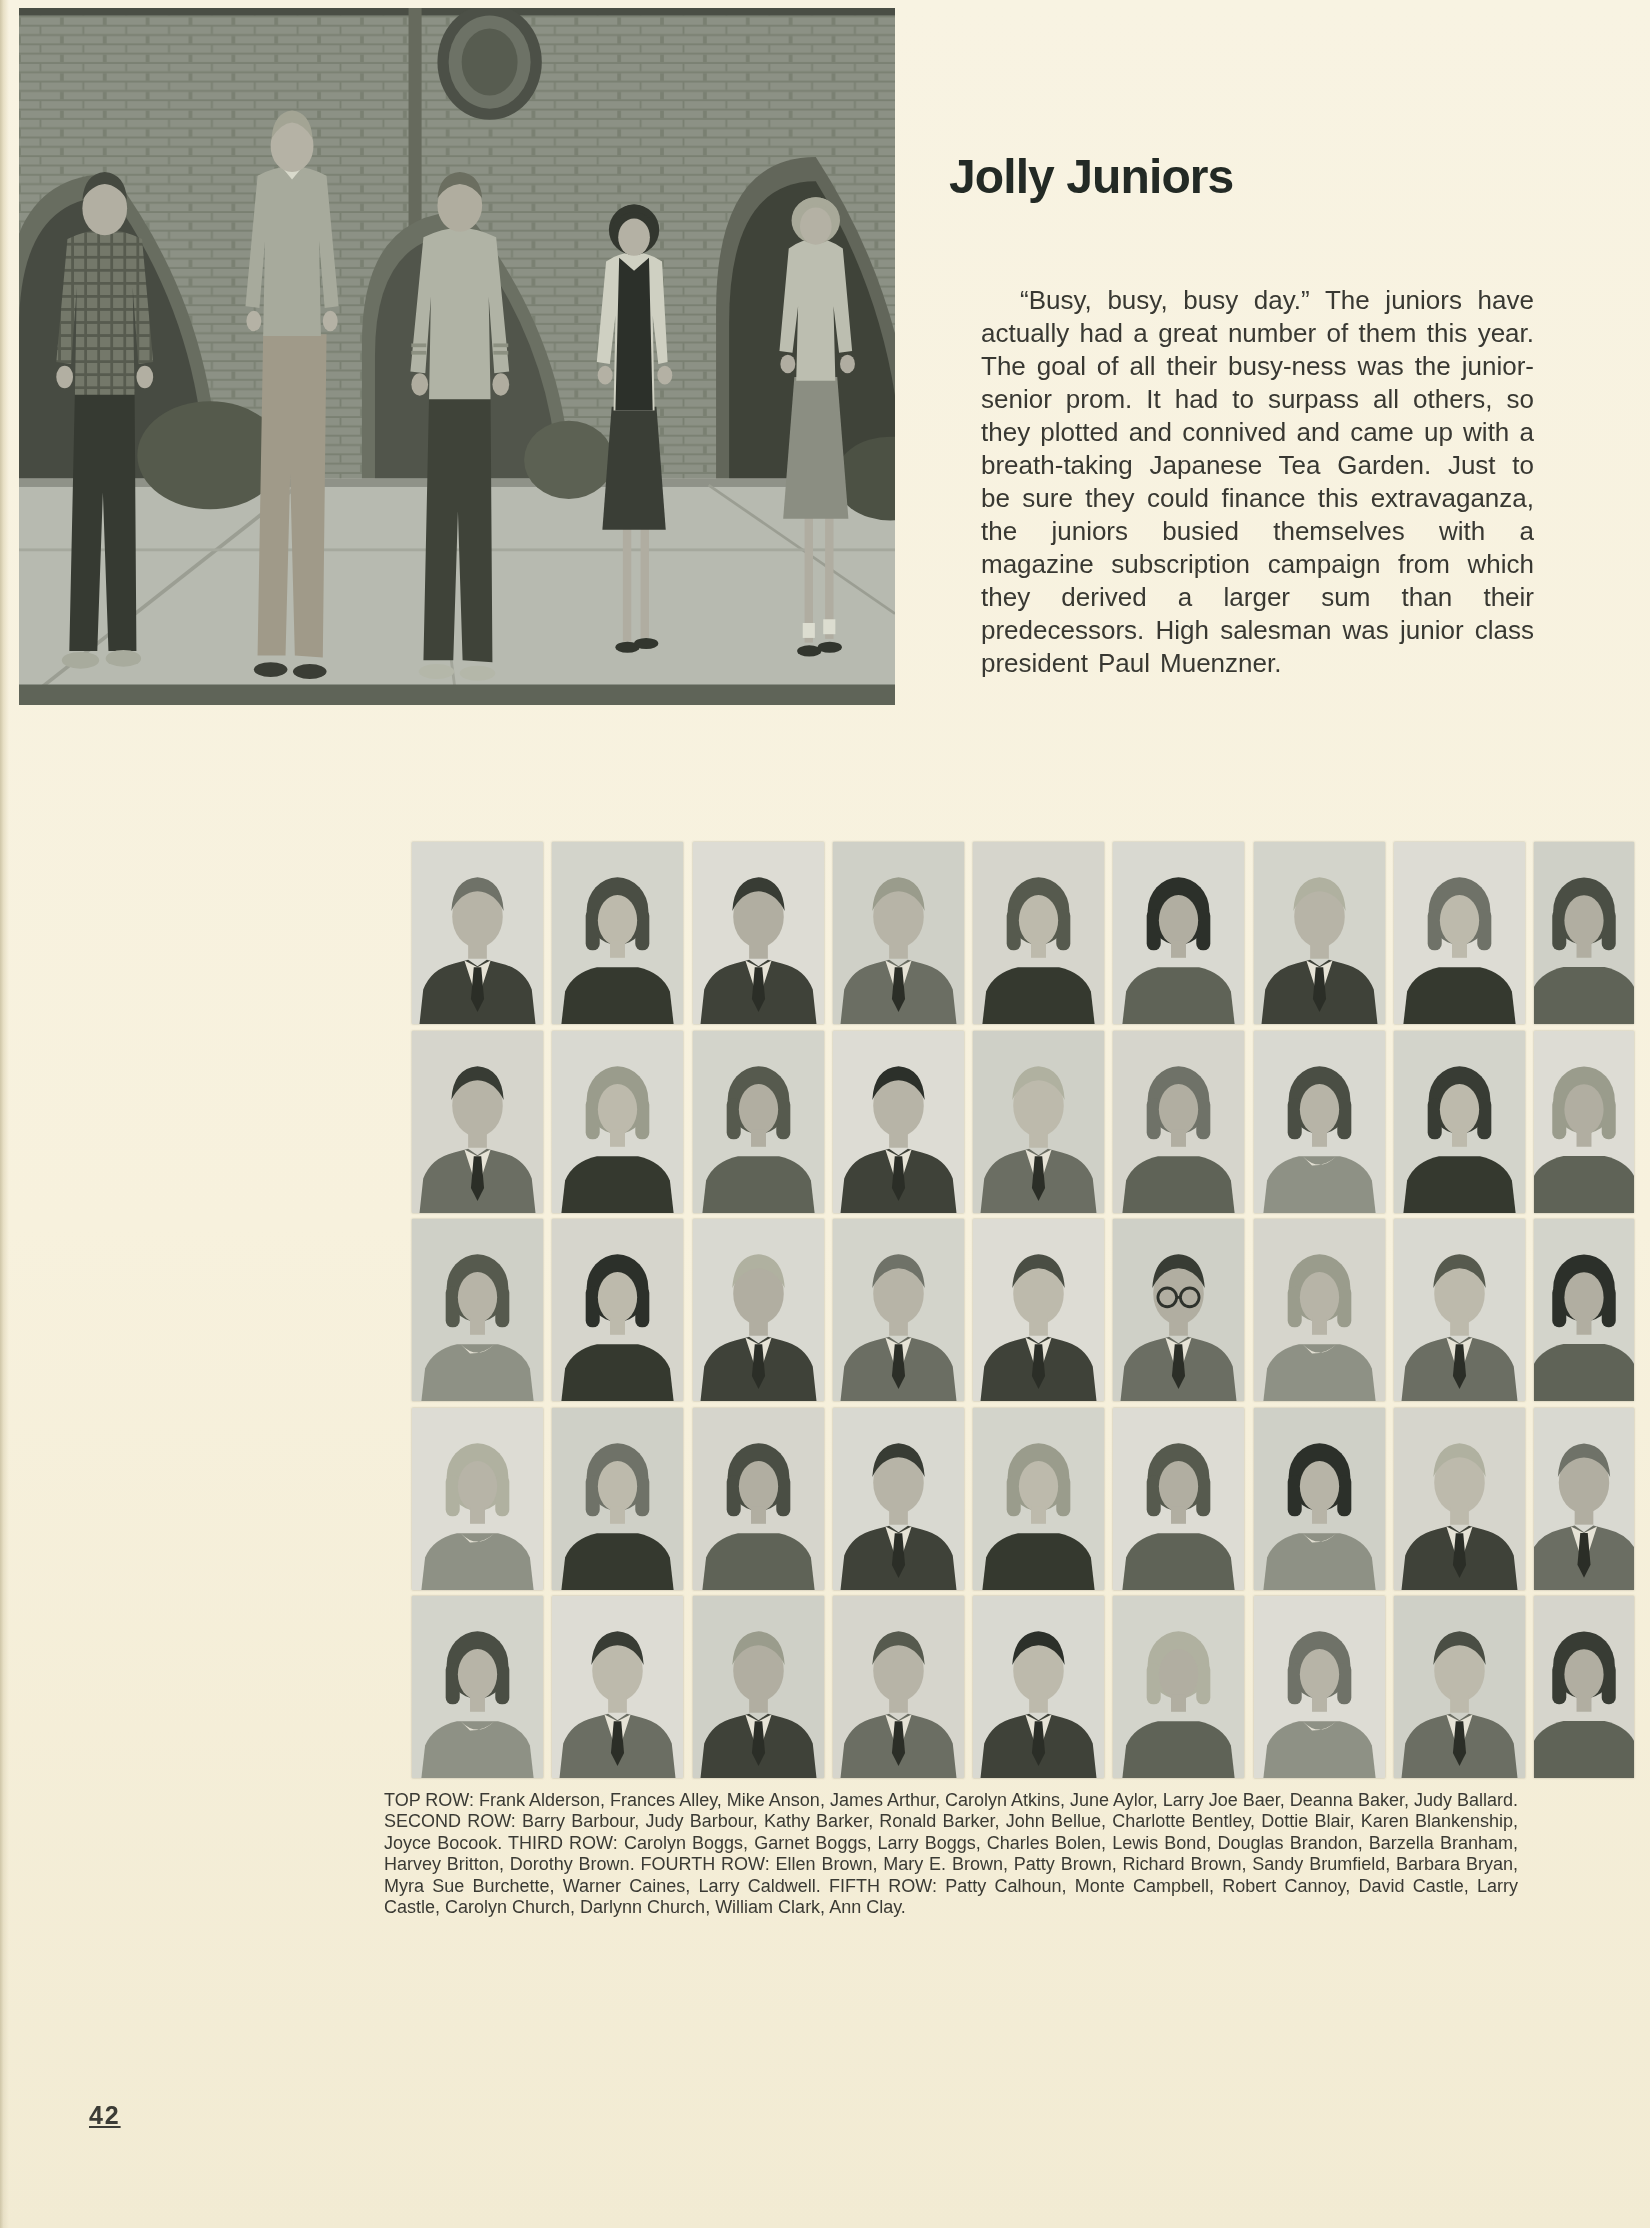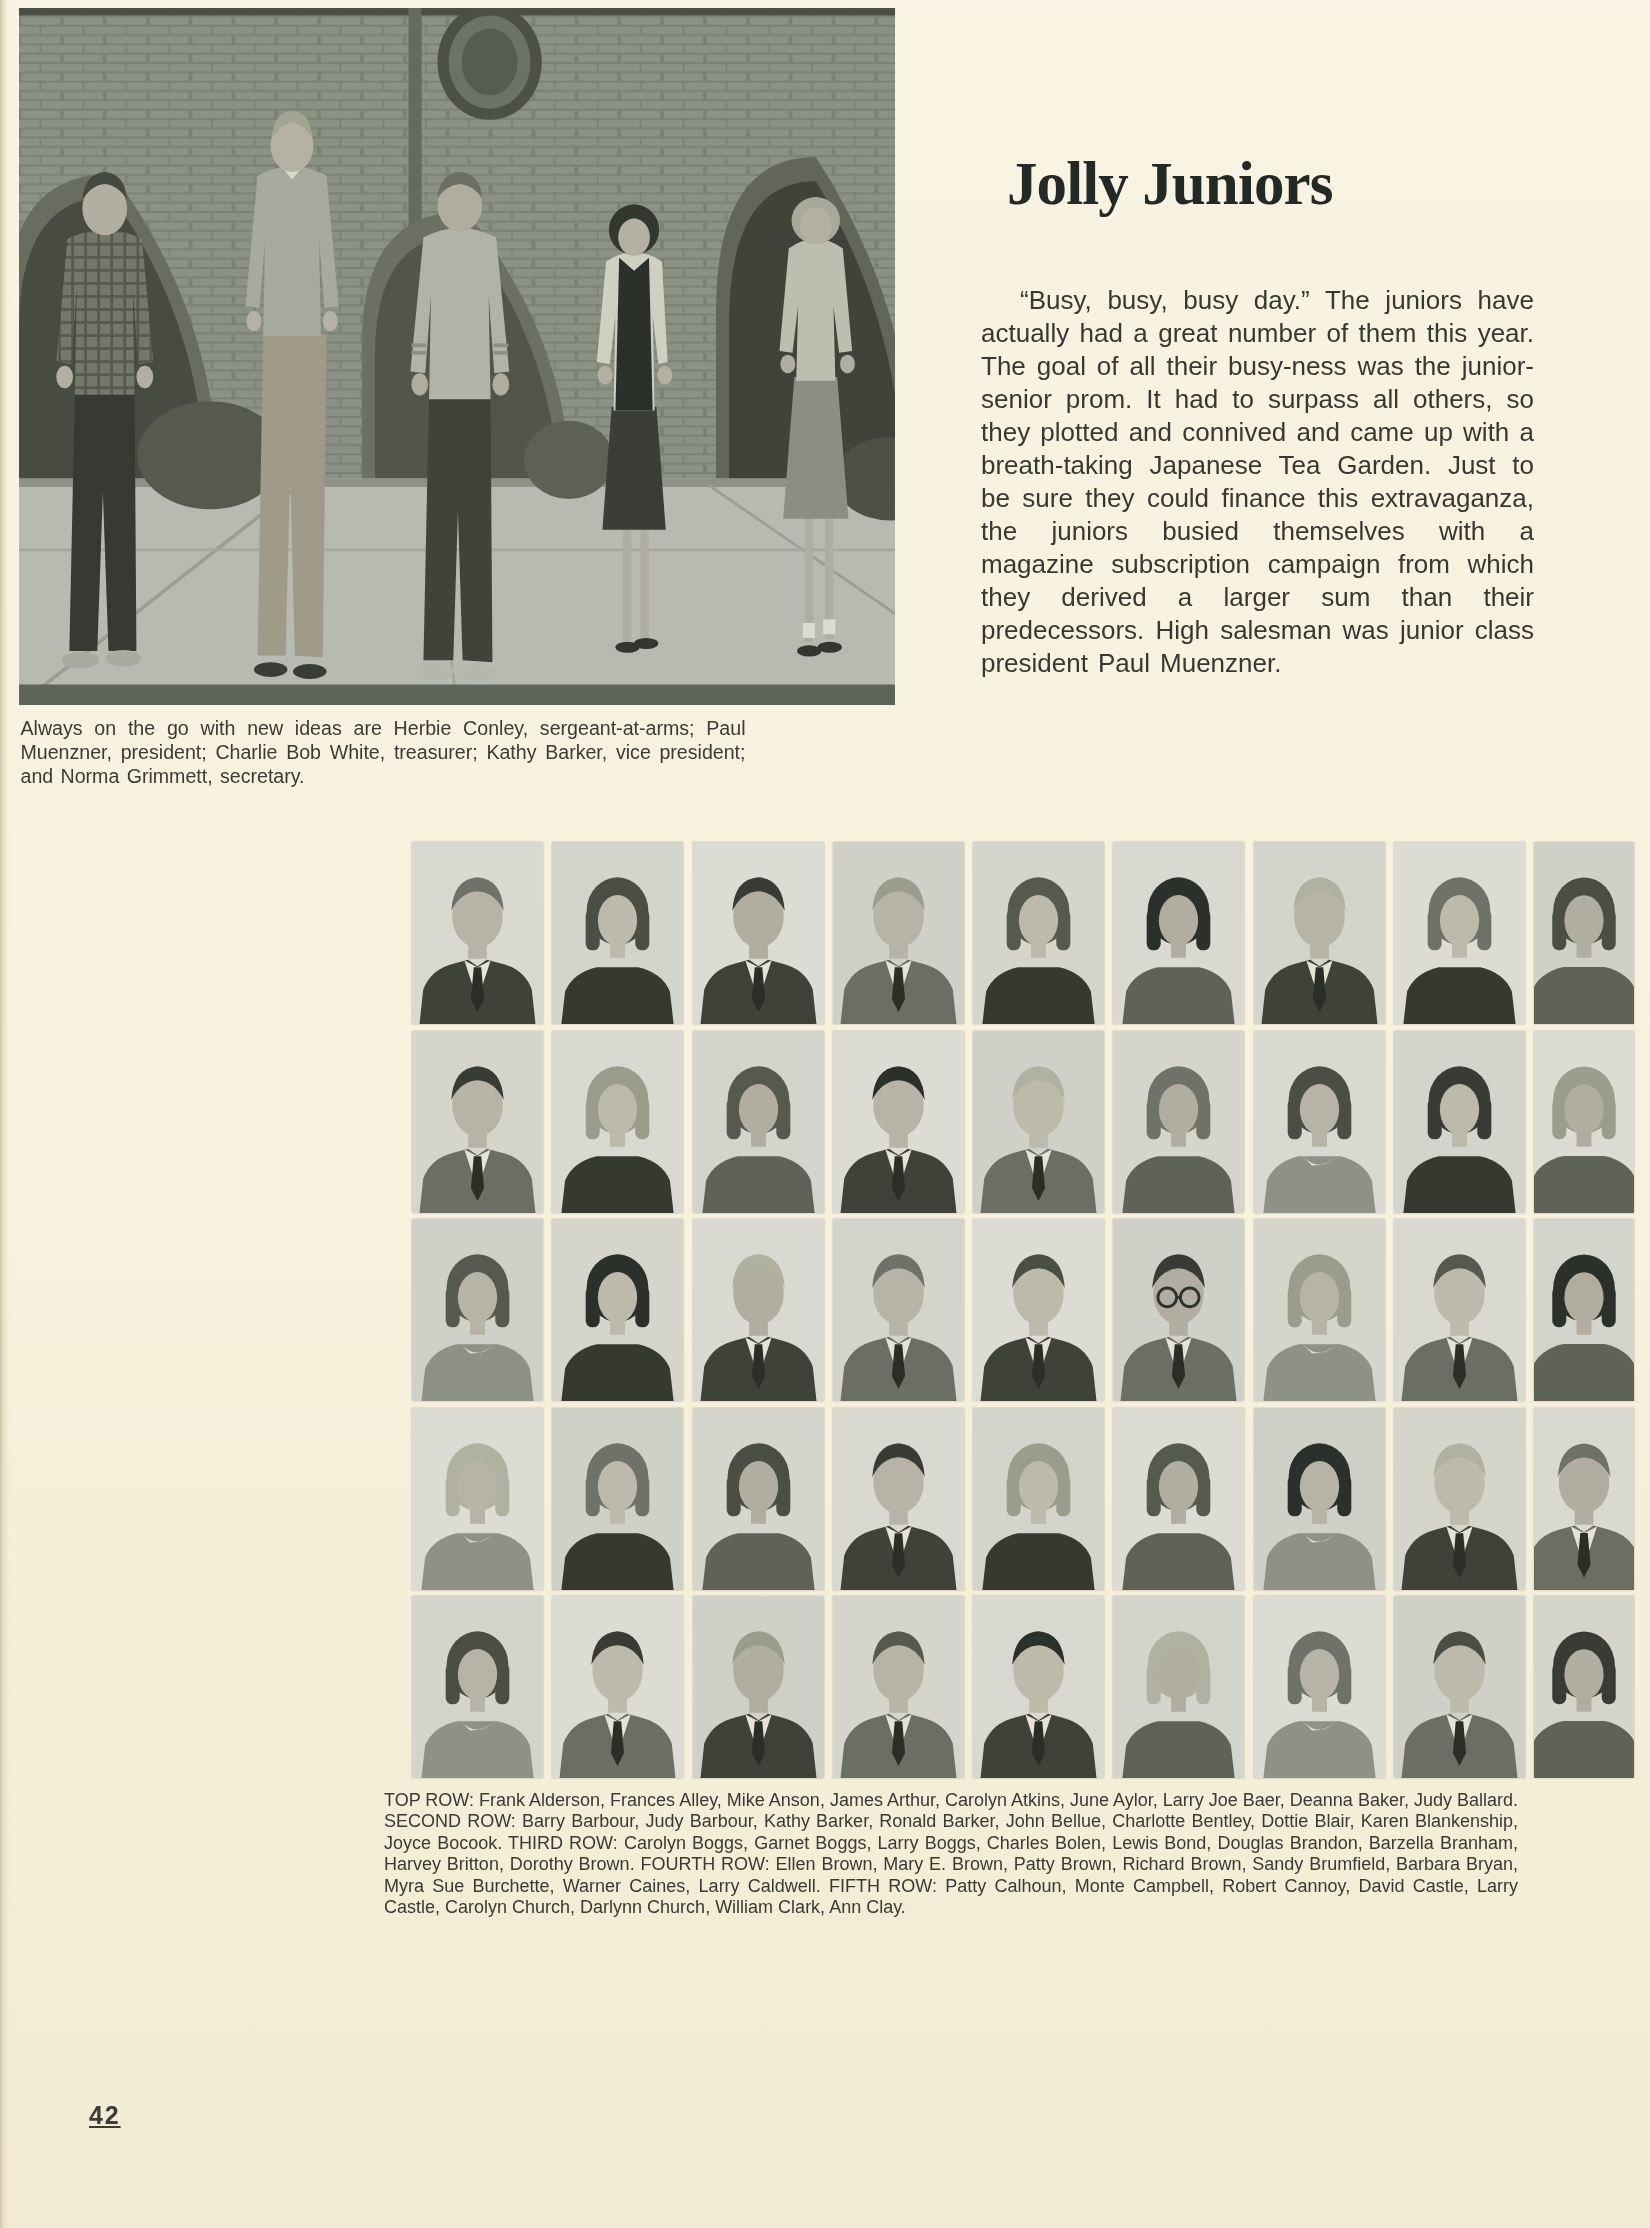--- a/index.html
+++ b/index.html
@@ -8,22 +8,22 @@
     background:linear-gradient(180deg,#f8f3e2 0%,#f7f1dd 55%,#f2ebd3 100%);
     font-family:"Liberation Sans",sans-serif;color:#35352f;
   }
   .edge-left{position:absolute;left:0;top:0;width:9.3px;height:2229px;
     background:linear-gradient(90deg,#cfc6a8 0%,#e8e0c6 40%,rgba(0,0,0,0) 100%);}
   .lead-photo{position:absolute;left:18.6px;top:7.5px;width:876px;height:697px;
     box-shadow:inset 0 0 56px rgba(40,45,38,.25);background:#8c9185;}
   .lead-photo svg{display:block;width:100%;height:100%;}
   .photo-caption{position:absolute;left:20.5px;top:716px;width:725px;
     font-size:19.6px;line-height:24px;text-align:justify;color:#3b3b35;word-spacing:1.9px;}
-  .article-title{position:absolute;left:1007px;top:149px;width:597px;
-    font-size:61px;font-weight:700;letter-spacing:-0.9px;color:#232a25;font-family:Liberation Serif, serif;}
+  .article-title{position:absolute;left:949px;top:149px;width:597px;
+    font-size:48px;font-weight:700;letter-spacing:-0.9px;color:#232a25;}
   .article-body{position:absolute;left:965px;top:268px;width:585px;
     font-size:26px;line-height:33px;text-align:justify;color:#383832;word-spacing:2.8px;}
   .article-body p{margin:16px;text-indent:39px;}
   .portrait-grid{position:absolute;left:412px;top:842px;display:grid;
     grid-template-columns:repeat(8,131px) 100px;grid-auto-rows:182px;
     column-gap:9.3px;row-gap:6.5px;}
   .cell{overflow:hidden;box-shadow:0 0 1.9px rgba(60,60,50,.35);}
   .cell svg{display:block;width:100%;height:100%;}
   .grid-caption{position:absolute;left:384px;top:1790px;width:1134px;
     font-size:18px;line-height:21.4px;text-align:justify;color:#3a3a34;}
@@ -153,21 +153,20 @@
         <path d="M826,258 L816,368 L830,370 L836,320 L834,400 L876,400 L874,320 L880,370 L894,368 L884,258 Q870,248 855,248 Q840,248 826,258 Z" fill="#bcbeb0"></path>
         <ellipse cx="825" cy="382" rx="8" ry="10" fill="#b0ada1"></ellipse>
         <ellipse cx="889" cy="382" rx="8" ry="10" fill="#b0ada1"></ellipse>
         <ellipse cx="855" cy="228" rx="26" ry="25" fill="#a8a999"></ellipse>
         <ellipse cx="855" cy="234" rx="17" ry="20" fill="#b4b1a4"></ellipse>
         <path d="M830,226 Q834,204 855,203 Q876,204 880,226 Q870,212 855,211 Q840,212 830,226 Z" fill="#a8a999"></path>
       </g>
     </svg>
   </div>
 
-  <div class="photo-caption">Always on the go with new ideas are Herbie Conley, sergeant-at-arms; Paul Muenzner, president; Charlie Bob White, treasurer; Kathy Barker, vice president; and Norma Grimmett, secretary.</div>
 
   <div class="article-title">Jolly Juniors</div>
 
   <div class="article-body">
     <p>“Busy, busy, busy day.”  The juniors have actually had a great number of them this year.  The goal of all their busy-ness was the junior-senior prom.  It had to surpass all others, so they plotted and connived and came up with a breath-taking Japanese Tea Garden.  Just to be sure they could finance this extravaganza, the juniors busied themselves with a magazine subscription campaign from which they derived a larger sum than their predecessors.  High salesman was junior class president Paul Muenzner.</p>
   </div>
 
   <div class="portrait-grid">
       <div class="cell">
         <svg viewBox="0 0 140 195" preserveAspectRatio="xMidYMid slice">

